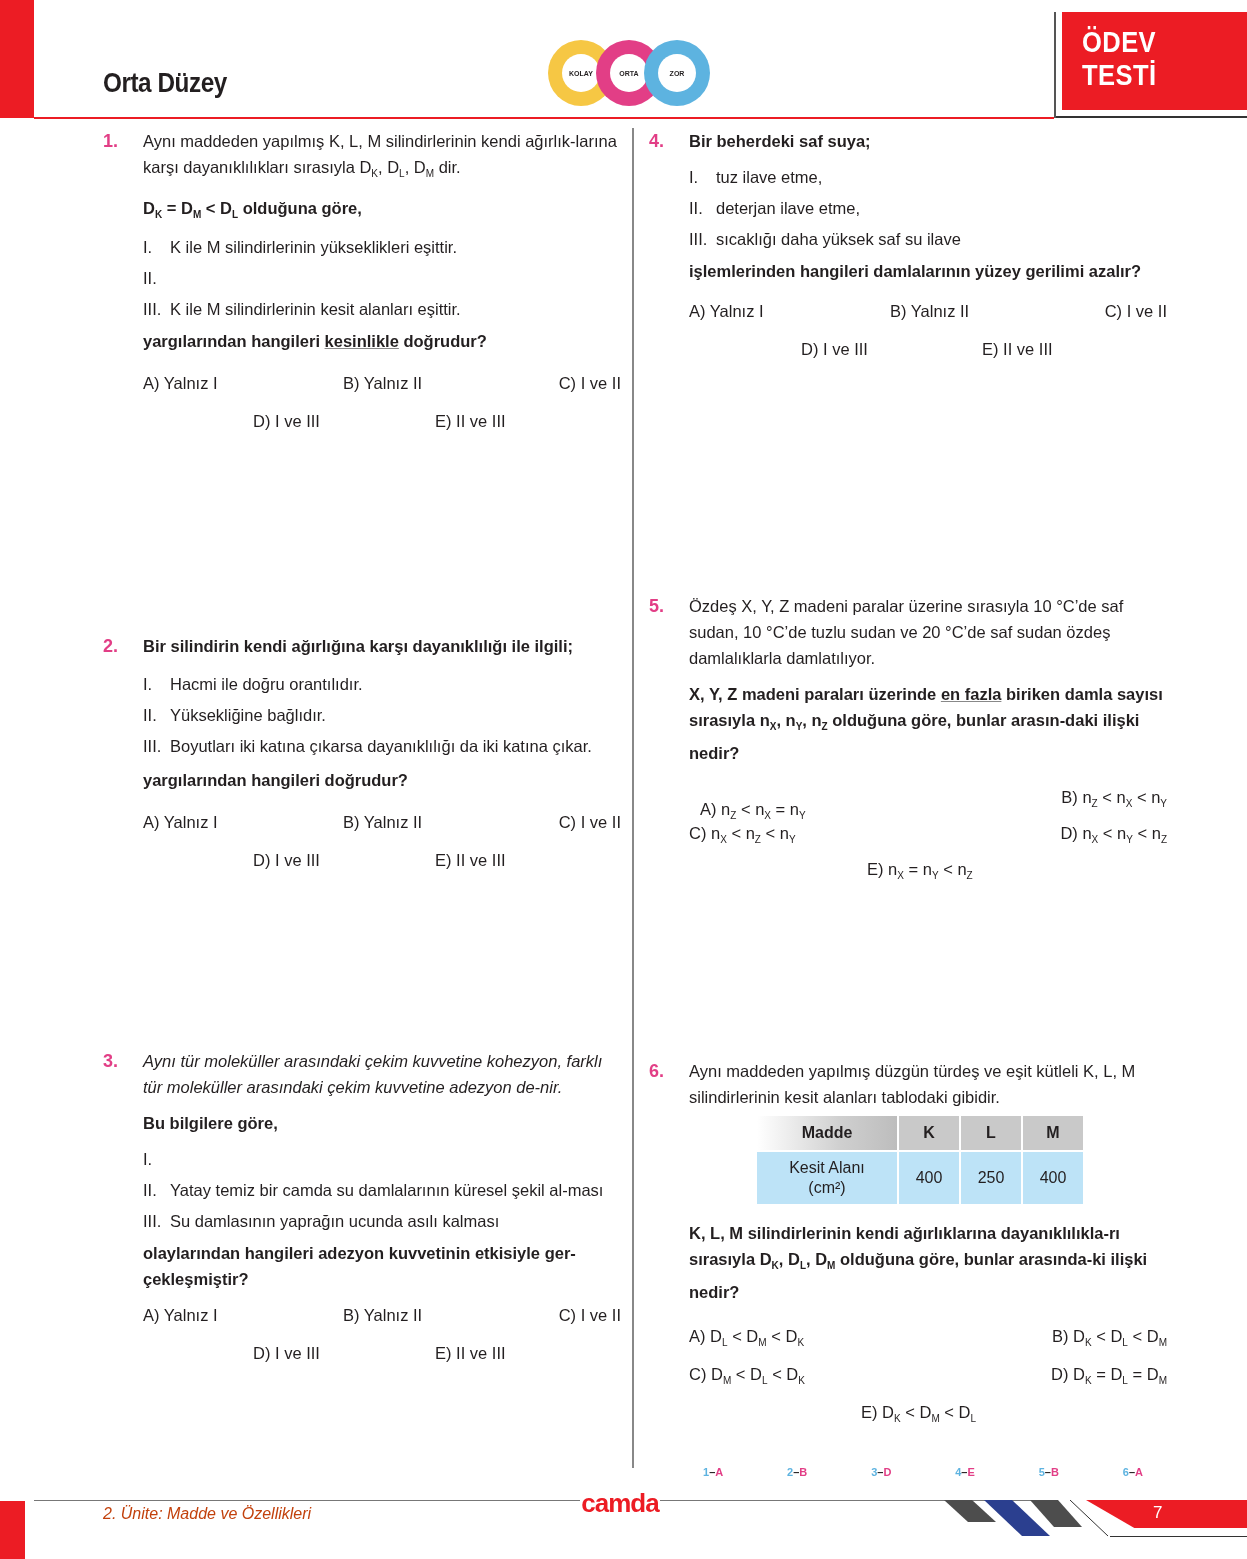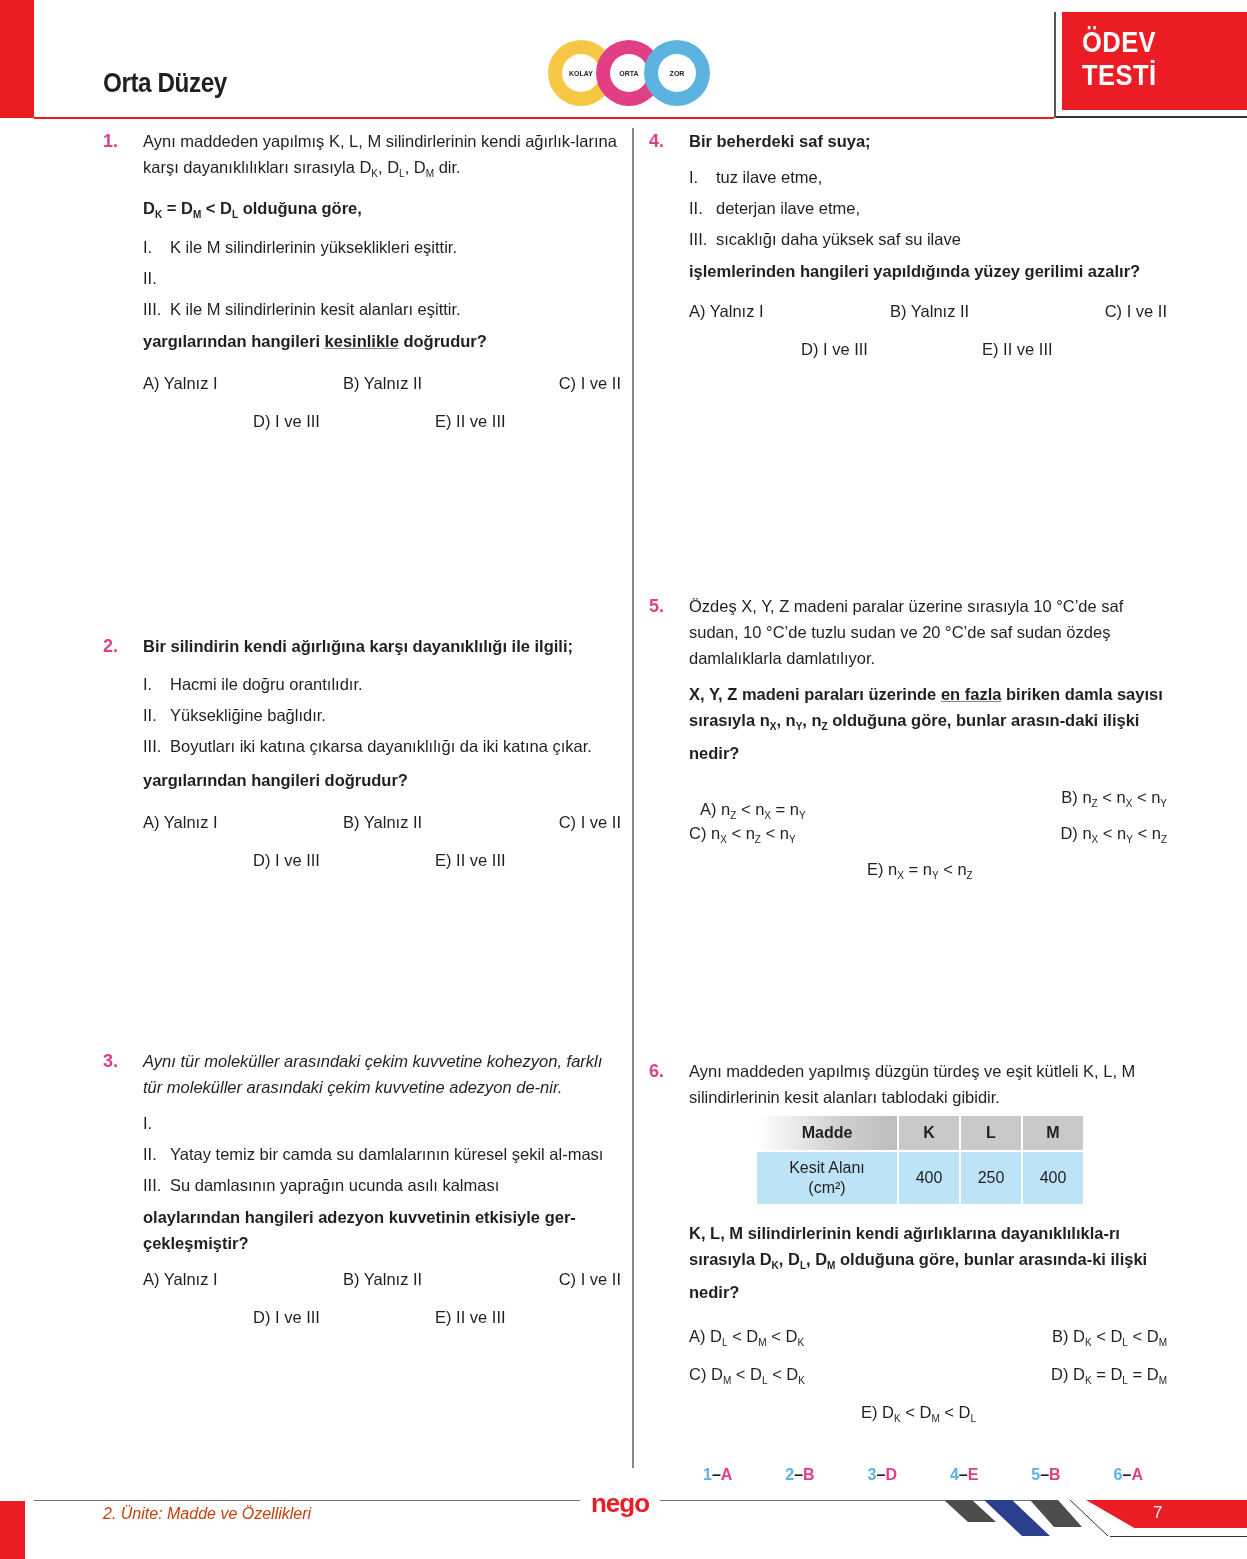--- a/index.html
+++ b/index.html
@@ -38,21 +38,21 @@
 
   .opts { position: relative; height: 76px; margin-top: 16px; }
   .opt { position: absolute; white-space: nowrap; }
 
   table.kt { border-collapse: separate; border-spacing: 2px; margin: 4px 0 14px 66px; font-size: 16px; }
   table.kt th { background: linear-gradient(90deg, #ffffff, #c8c8c8); height: 34px; font-weight: bold; text-align: center; padding: 0 10px; }
   table.kt th.h0 { width: 140px; background: linear-gradient(90deg, #ffffff 0%, #cfcfcf 60%, #bdbdbd 100%); }
   table.kt th.hk, table.kt th.hl, table.kt th.hm { width: 60px; background: #c9c9c9; }
   table.kt td { background: #bde3f7; height: 52px; text-align: center; line-height: 20px; }
 
-  .answer-key { position: absolute; left: 703px; top: 1466px; width: 440px; height: 16px; display: flex; justify-content: space-between; font-size: 16px; font-weight: bold; }
+  .answer-key { position: absolute; left: 703px; top: 1466px; width: 440px; height: 16px; display: flex; justify-content: space-between; font-size: 11px; font-weight: bold; }
   .answer-key .n { color: #5db3e0; }
   .answer-key .d { color: #231f20; }
   .answer-key .l { color: #e23e86; }
 
   .footer-line { position: absolute; left: 34px; top: 1500px; width: 1000px; height: 1px; background: #777; }
   .footer-text { position: absolute; left: 103px; top: 1505px; font-size: 16px; font-style: italic; color: #c2410c; }
   .nego-logo { position: absolute; left: 580px; top: 1486px; width: 80px; height: 34px; display: flex; align-items: center; justify-content: center; background: #fff; }
   .nego-logo span { font-size: 26px; font-weight: bold; color: #ec1c24; letter-spacing: -1px; }
   .stripes { position: absolute; left: 940px; top: 1500px; width: 200px; height: 40px; }
   .page-num-box { position: absolute; left: 1086px; top: 1500px; width: 161px; height: 28px; background: #ec1c24; clip-path: polygon(0 0, 100% 0, 100% 100%, 30% 100%); }
@@ -138,20 +138,21 @@
       <span class="opt" style="left:110px; top:38px;">D) I ve III</span>
       <span class="opt" style="left:292px; top:38px;">E) II ve III</span>
     </div>
   </div>
 </div>
 
 <div class="q" style="left:103px; top:1048px; width:520px;">
   <span class="num">3.</span>
   <div class="body" style="width:478px;">
     <p class="ital" style="margin-bottom:10px;">Aynı tür moleküller arasındaki çekim kuvvetine kohezyon, farklı tür moleküller arasındaki çekim kuvvetine adezyon de-nir.</p>
+    <p class="bold" style="margin-bottom:10px;">Bu bilgilere göre,</p>
     <div class="item">
         <span class="rn">I.</span>
       </div>
     <div class="item">
         <span class="rn">II.</span>
         <span>Yatay temiz bir camda su damlalarının küresel şekil al-ması</span>
       </div>
     <div class="item">
         <span class="rn">III.</span>
         <span>Su damlasının yaprağın ucunda asılı kalması</span>
@@ -176,21 +177,21 @@
         <span>tuz ilave etme,</span>
       </div>
     <div class="item">
         <span class="rn">II.</span>
         <span>deterjan ilave etme,</span>
       </div>
     <div class="item">
         <span class="rn">III.</span>
         <span>sıcaklığı daha yüksek saf su ilave</span>
       </div>
-    <p class="bold" style="margin-top:6px; white-space:nowrap;">işlemlerinden hangileri yapıldığında yüzey gerilimi azalır?</p>
+    <p class="bold" style="margin-top:6px; white-space:nowrap;">işlemlerinden hangileri damlalarının yüzey gerilimi azalır?</p>
     <div class="opts" style="margin-top:14px;">
       <span class="opt" style="left:0; top:0;">A) Yalnız I</span>
       <span class="opt" style="left:201px; top:0;">B) Yalnız II</span>
       <span class="opt" style="right:0; top:0;">C) I ve II</span>
       <span class="opt" style="left:112px; top:38px;">D) I ve III</span>
       <span class="opt" style="left:293px; top:38px;">E) II ve III</span>
     </div>
   </div>
 </div>
 
@@ -246,21 +247,21 @@
   <span><span class="n">3</span><span class="d">–</span><span class="l">D</span></span>
   <span><span class="n">4</span><span class="d">–</span><span class="l">E</span></span>
   <span><span class="n">5</span><span class="d">–</span><span class="l">B</span></span>
   <span><span class="n">6</span><span class="d">–</span><span class="l">A</span></span>
 </div>
 
 <div class="left-bar-bottom"></div>
 <div class="footer-line"></div>
 <div class="footer-text">2. Ünite: Madde ve Özellikleri</div>
 <div class="nego-logo">
-    <span>nego</span>
+    <span>camda</span>
   </div>
 <svg class="stripes" viewBox="0 0 200 40">
   <polygon points="4,0 32,0 56,22 28,22" fill="#4d4d4d"></polygon>
   <polygon points="44,0 72,0 110,36 82,36" fill="#2b3f8f"></polygon>
   <polygon points="90,0 118,0 142,27 114,27" fill="#4d4d4d"></polygon>
   <line x1="130" y1="0" x2="168" y2="36" stroke="#333" stroke-width="1"></line>
 </svg>
 <div class="page-num-box"></div>
 <div class="page-num">7</div>
 <div class="page-num-line"></div>

